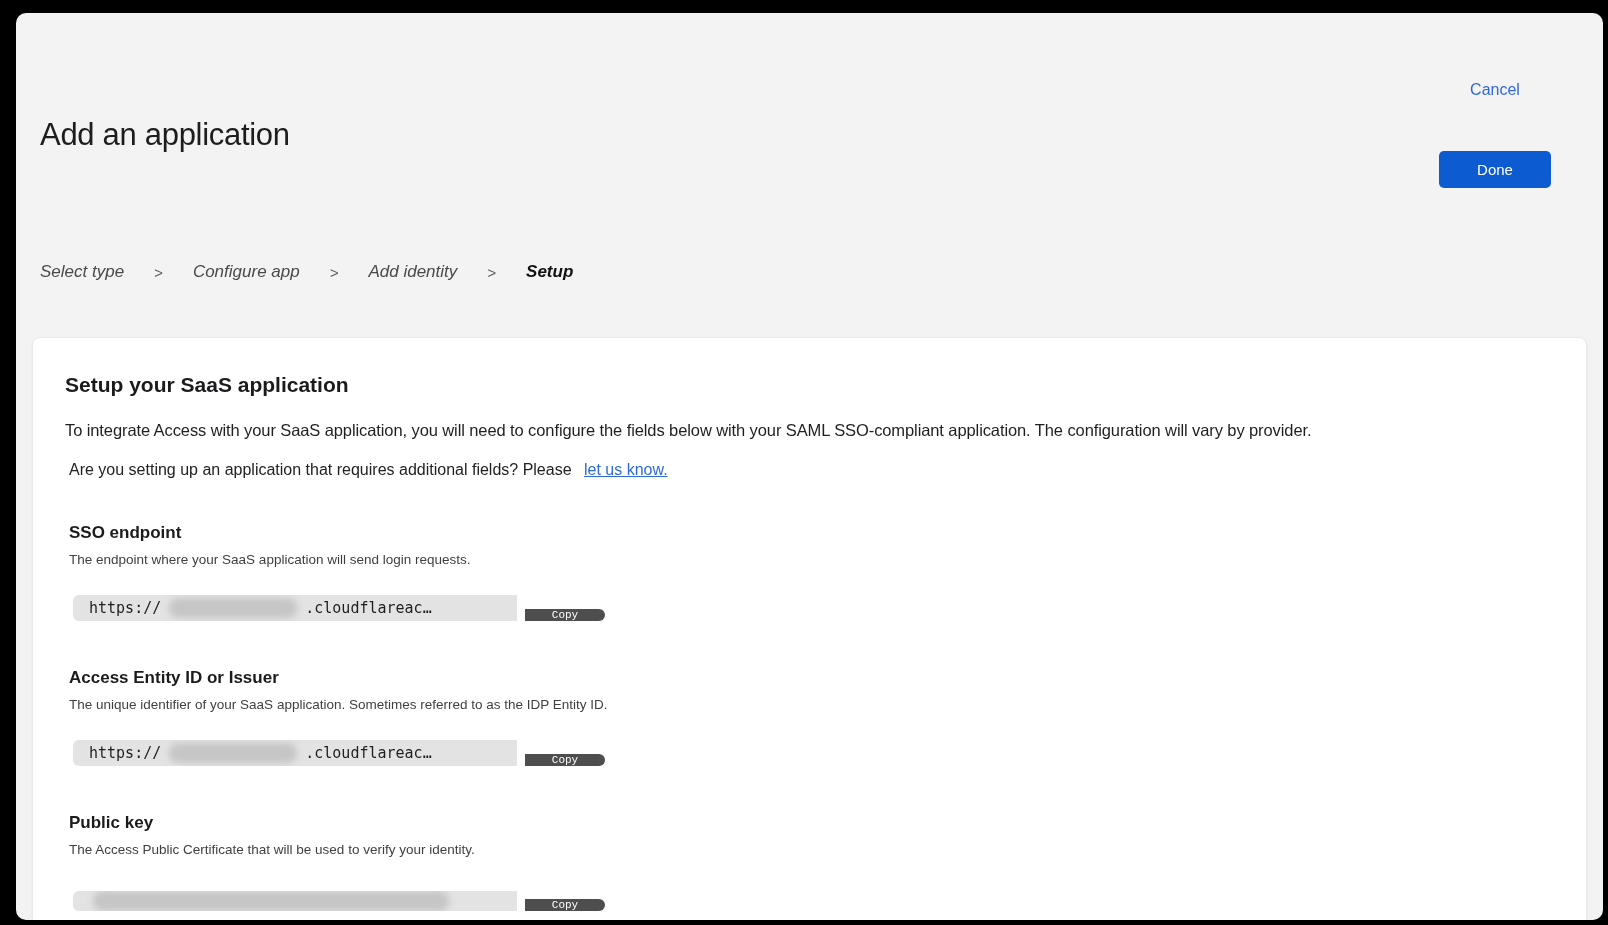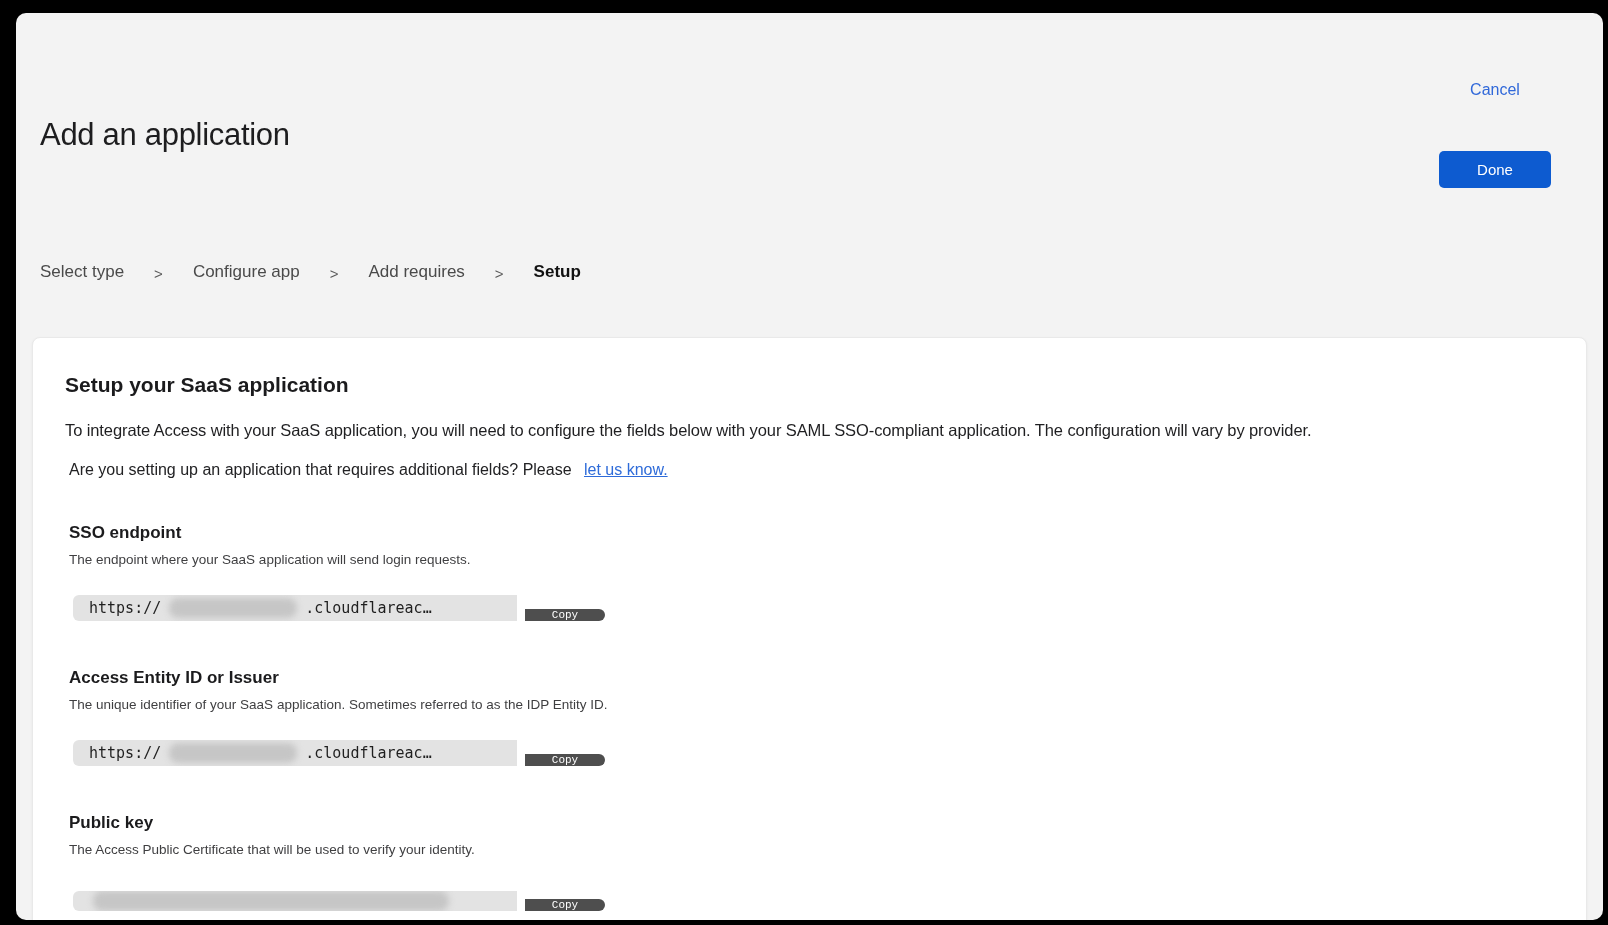--- a/index.html
+++ b/index.html
@@ -45,26 +45,27 @@
     border: none;
     border-radius: 5px;
     padding: 10px 0;
     width: 112px;
     cursor: pointer;
     font-family: "Liberation Sans", sans-serif;
   }
   
   .breadcrumb {
     display: flex;
-    align-items: flex-end;
+    align-items: center;
     gap: 22px;
     padding: 0 16px;
     margin-top: 62px;
     font-size: 17px;
     color: #4a4a4a;
+    font-style: italic;
   }
   .crumb { cursor: pointer; }
   .crumb.active { font-weight: 700; color: #111111; cursor: default; }
   .crumb-sep { color: #5a5a5a; font-size: 15px; }
   
   .card {
     margin: 51px 16px 0 16px;
     background: #ffffff;
     border: 1px solid #e9e9e9;
     border-radius: 8px;
@@ -132,21 +133,21 @@
       <button class="cancel-link">Cancel</button>
       <button class="done-btn">Done</button>
     </div>
   </div>
 
   <div class="breadcrumb">
     <span class="crumb">Select type</span>
     <span class="crumb-sep">&gt;</span>
     <span class="crumb">Configure app</span>
     <span class="crumb-sep">&gt;</span>
-    <span class="crumb">Add requires</span>
+    <span class="crumb">Add identity</span>
     <span class="crumb-sep">&gt;</span>
     <span class="crumb active">Setup</span>
   </div>
 
   <div class="card">
     <h2 class="card-heading">Setup your SaaS application</h2>
     <p class="card-description">To integrate Access with your SaaS application, you will need to configure the fields below with your SAML SSO-compliant application. The configuration will vary by provider.</p>
     <p class="card-note"><span>Are you setting up an application that requires additional fields? Please </span><a class="note-link">let us know.</a></p>
 
     <div class="field-group">

